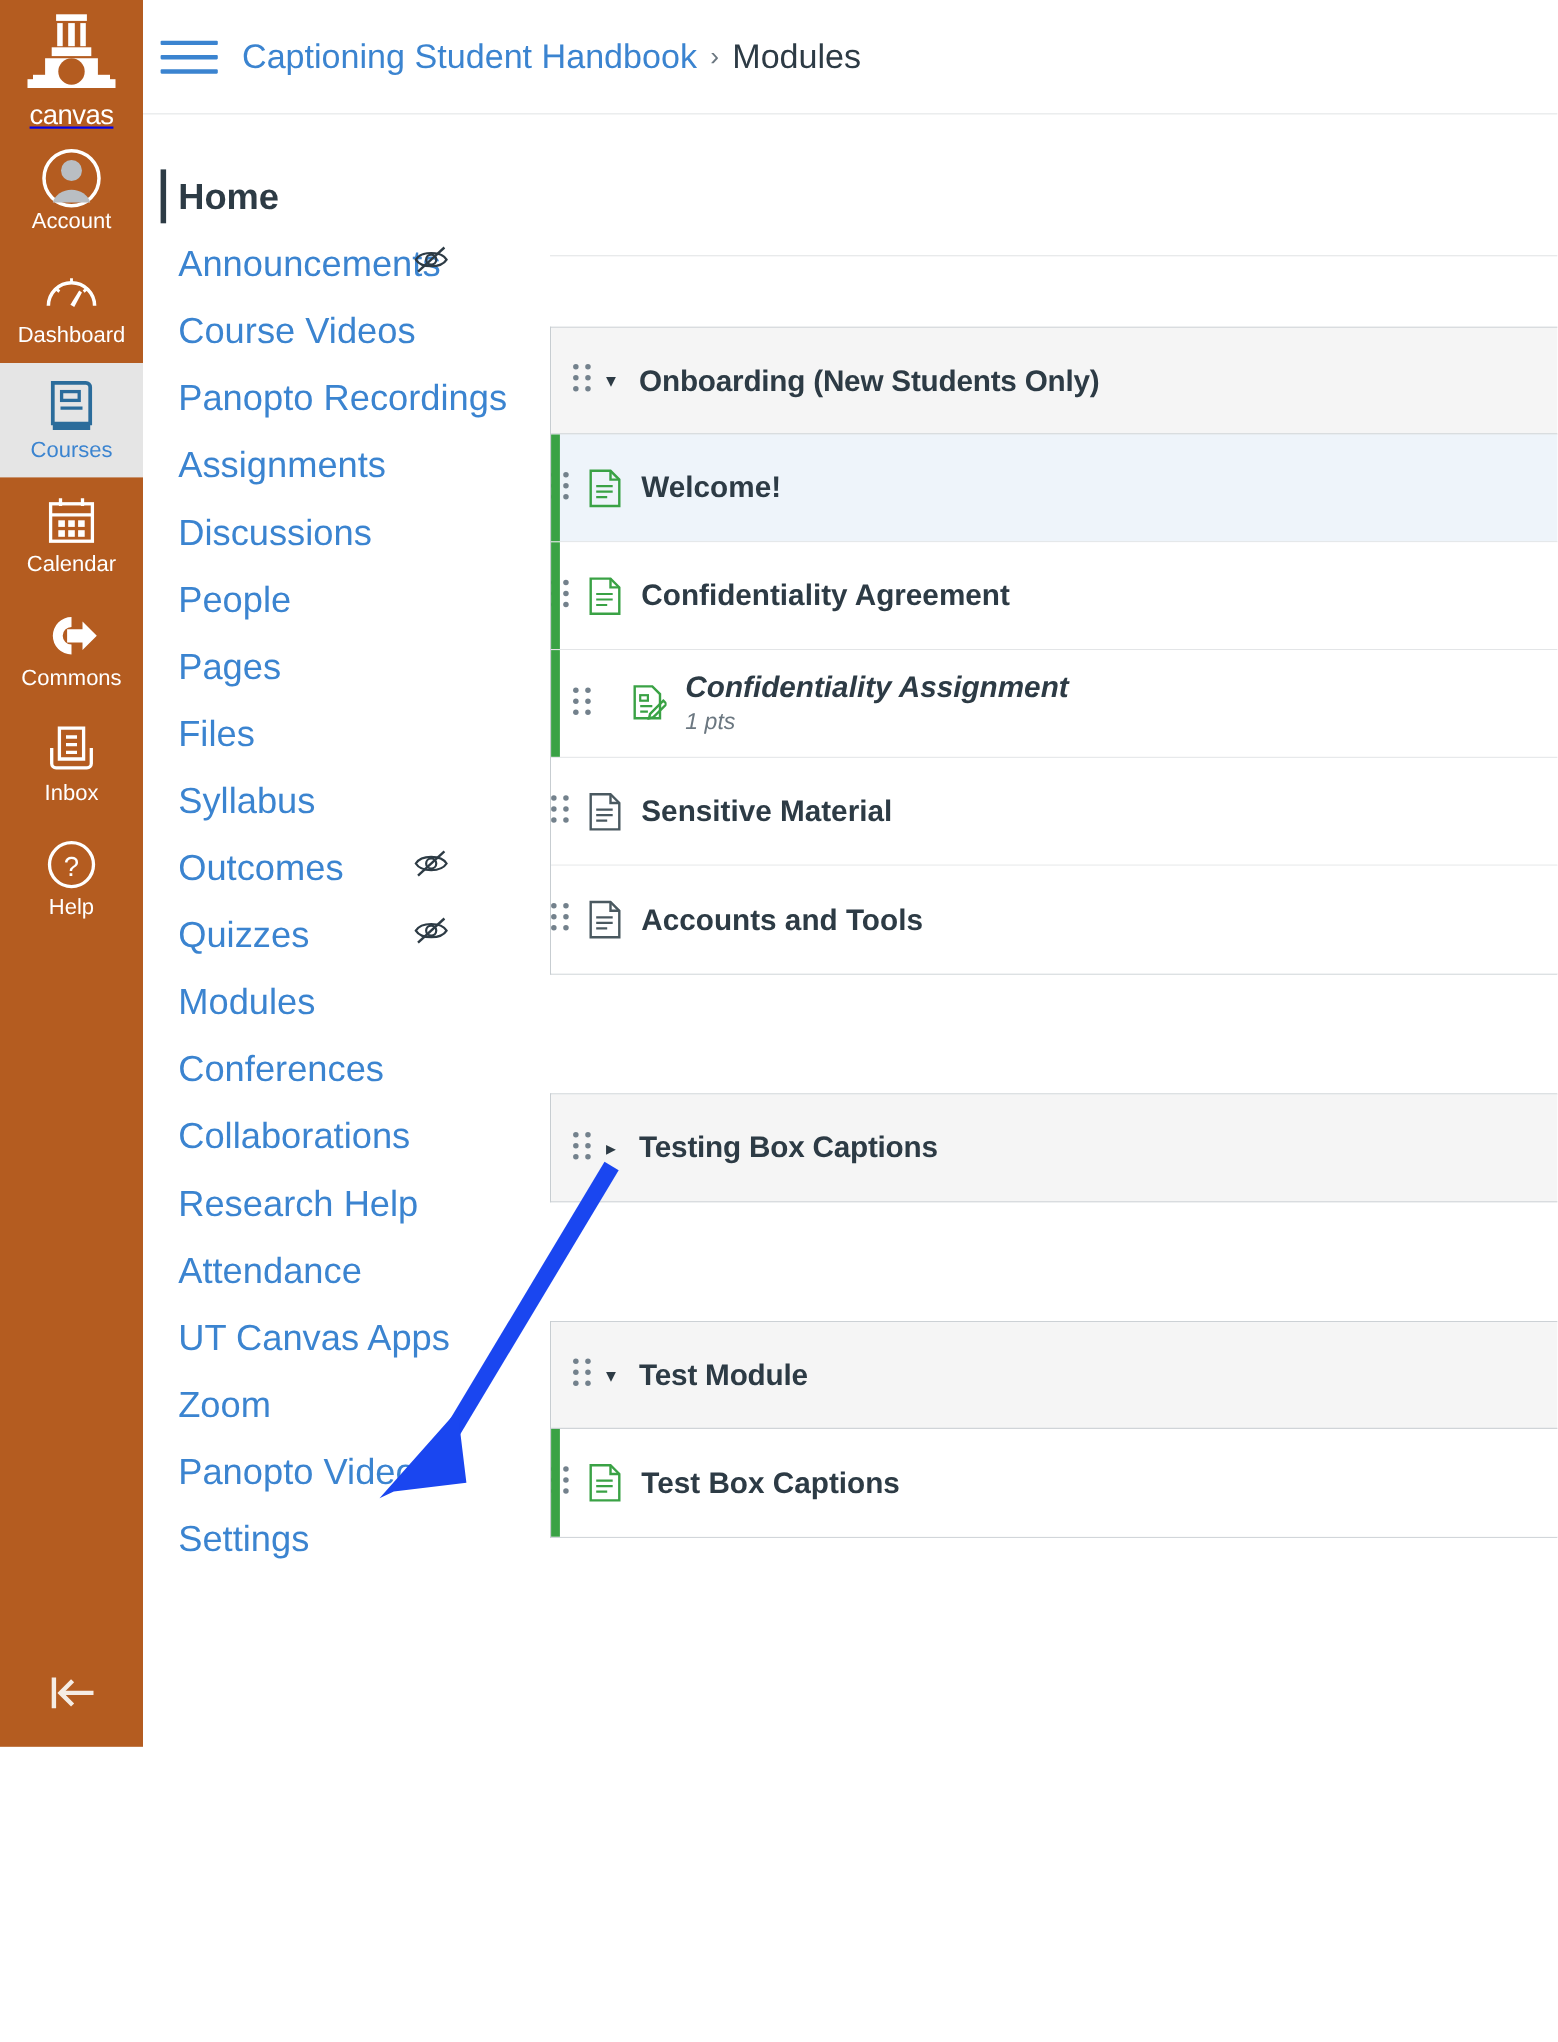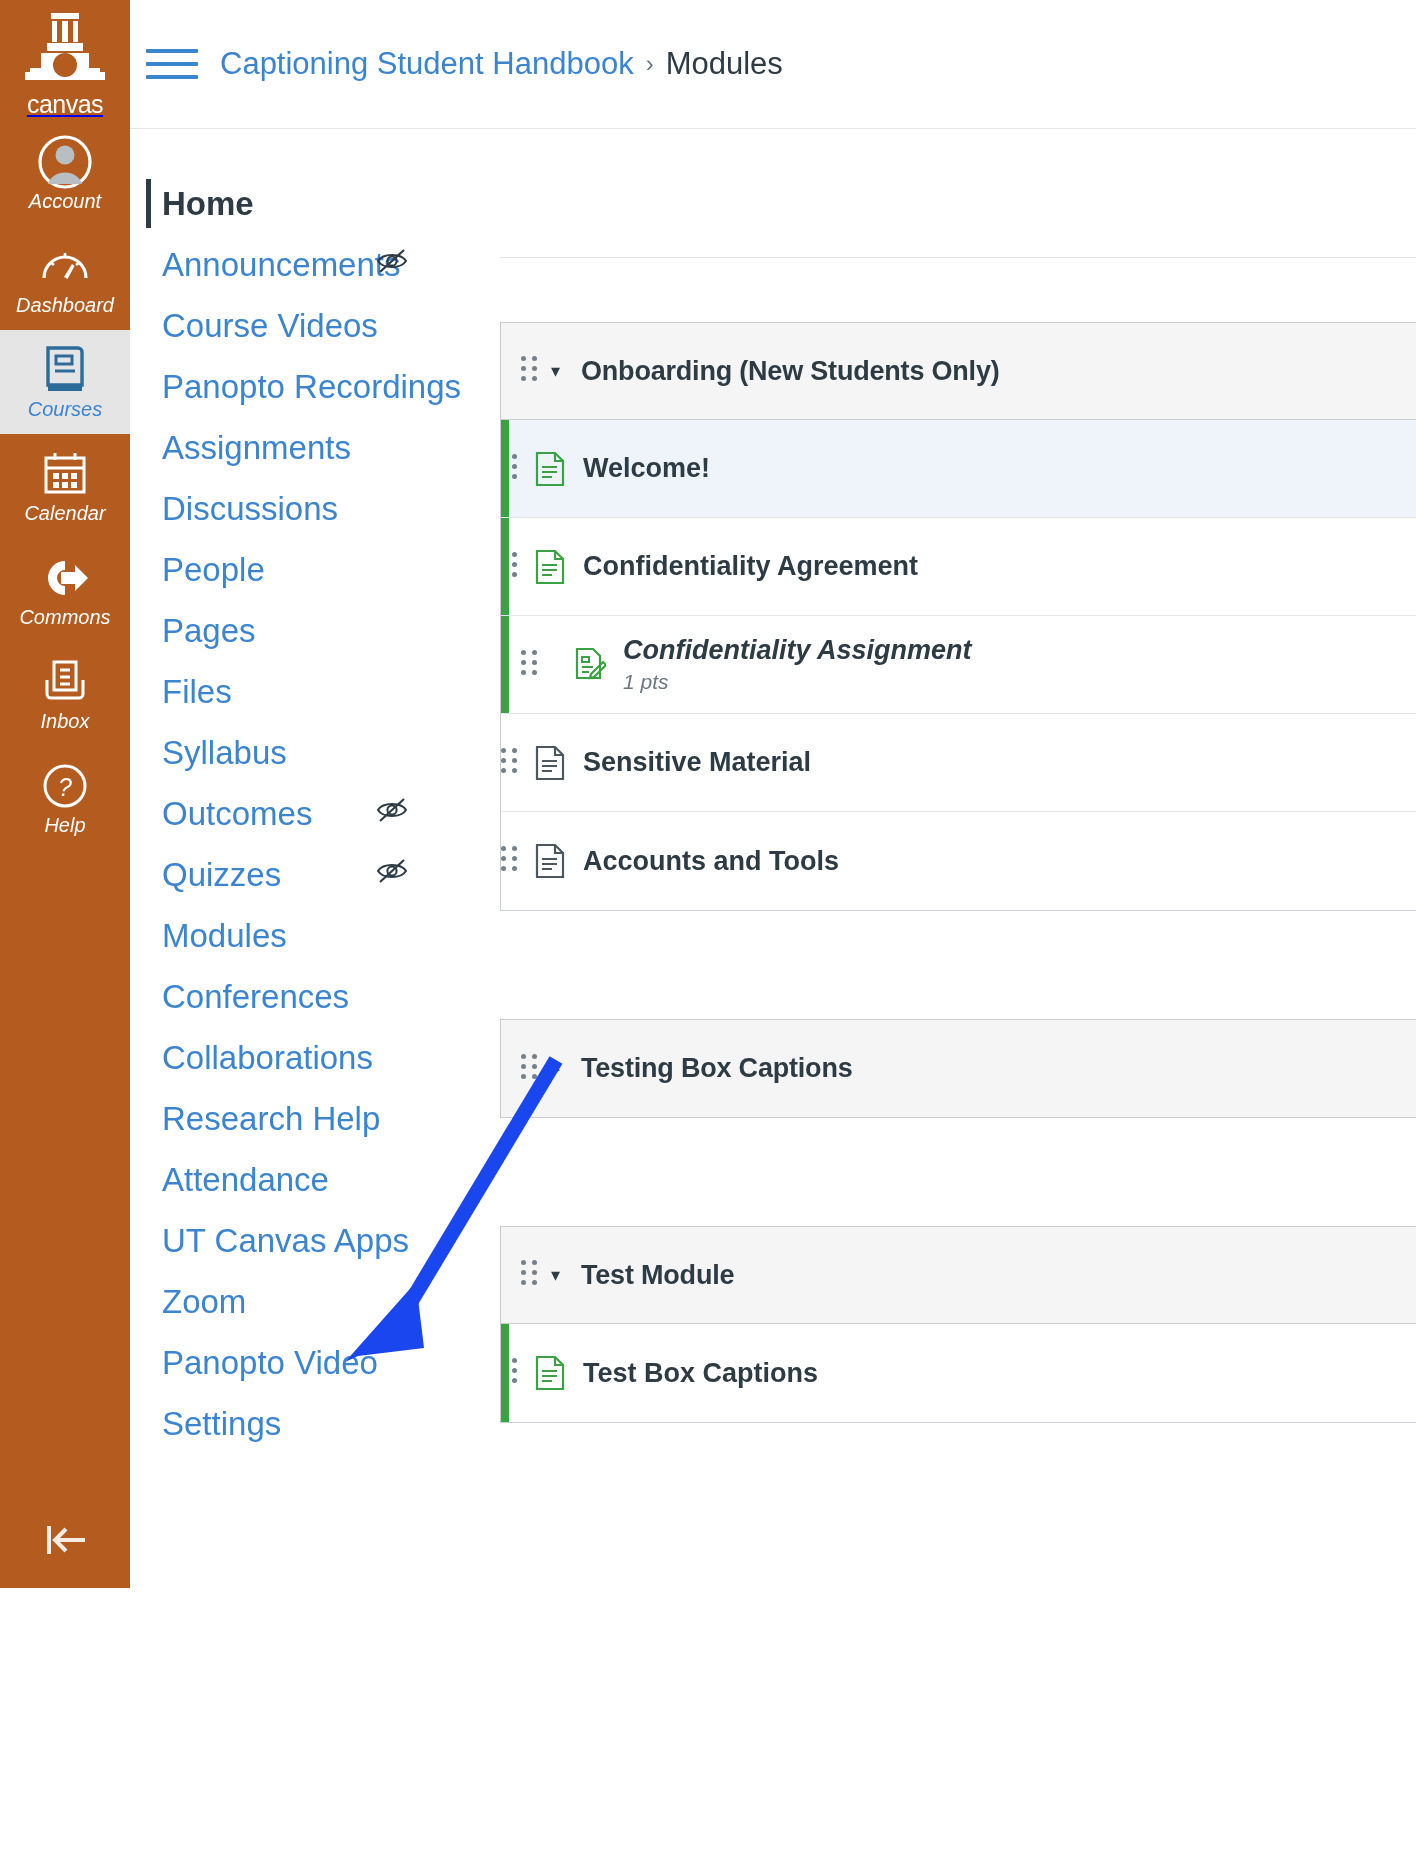--- a/index.html
+++ b/index.html
@@ -39,42 +39,41 @@
   }
   .gnav-item {
     height: 104px;
     display: flex;
     flex-direction: column;
     align-items: center;
     justify-content: center;
     gap: 4px;
     text-decoration: none;
     color: #fff;
-    font-style: italic;
   }
   .gnav-item .gicon { display:flex; align-items:center; justify-content:center; height: 50px; }
   .gnav-item .glabel { font-size: 20px; line-height: 1; color: #ffffff; }
   .gnav-item.active { background: #e5e5e5; }
   .gnav-item.active .glabel { color: #3b84d0; }
   .gnav-collapse {
     position: absolute;
     bottom: 22px;
     left: 0;
     width: 130px;
     display: flex;
     align-items: center;
     justify-content: center;
   }
 
   
   #main { flex: 1 1 auto; position: relative; background: #fff; }
 
   
   #topbar {
-    height: 129px;
+    height: 104px;
     border-bottom: 1px solid #e3e5e7;
     display: flex;
     align-items: center;
     padding-left: 16px;
     gap: 22px;
   }
   .hamburger { width: 52px; height: 40px; display: flex; flex-direction: column; justify-content: center; gap: 9px; cursor: pointer; }
   .hamburger span { display:block; height: 4px; background: #3b84d0; border-radius: 1px; width: 52px; }
   .crumbs { display: flex; align-items: center; gap: 12px; font-size: 31px; }
   .crumb-link { color: #3b84d0; text-decoration: none; font-weight: 400; }

